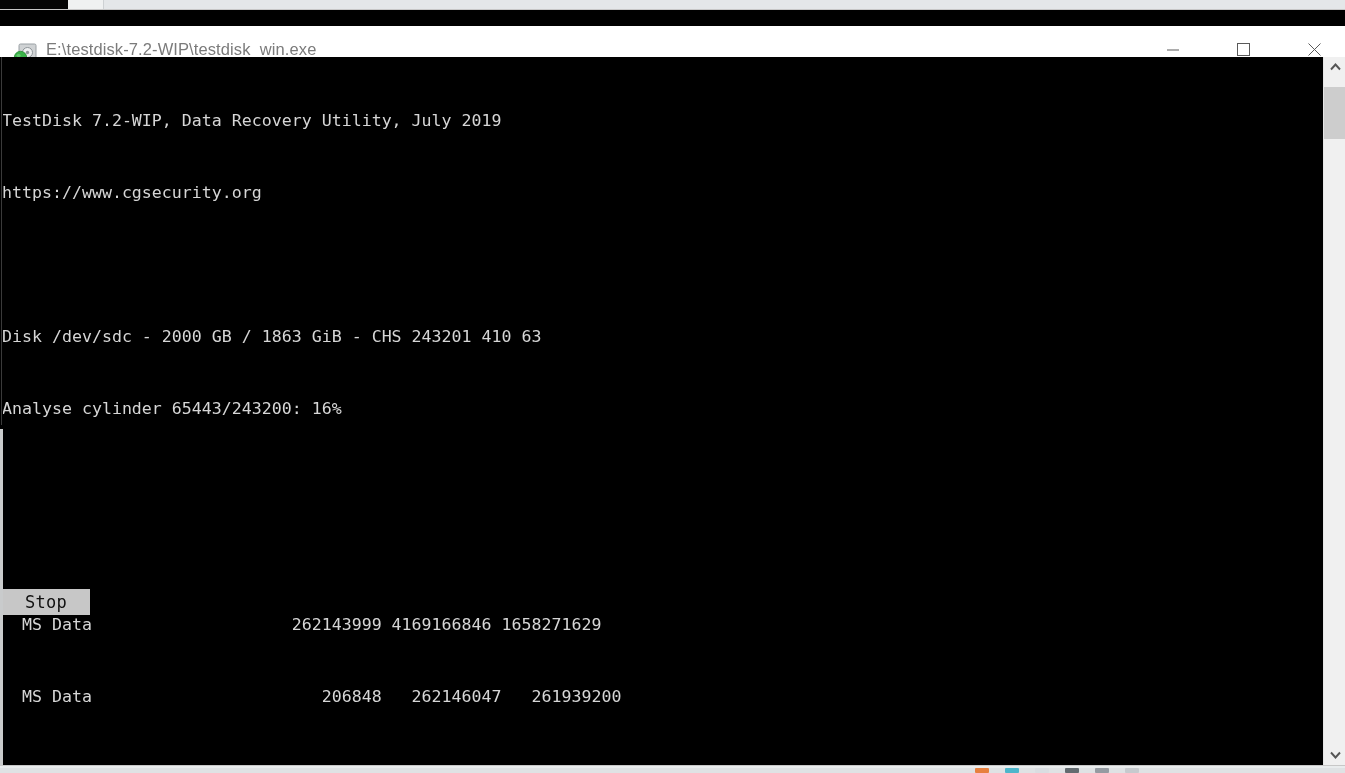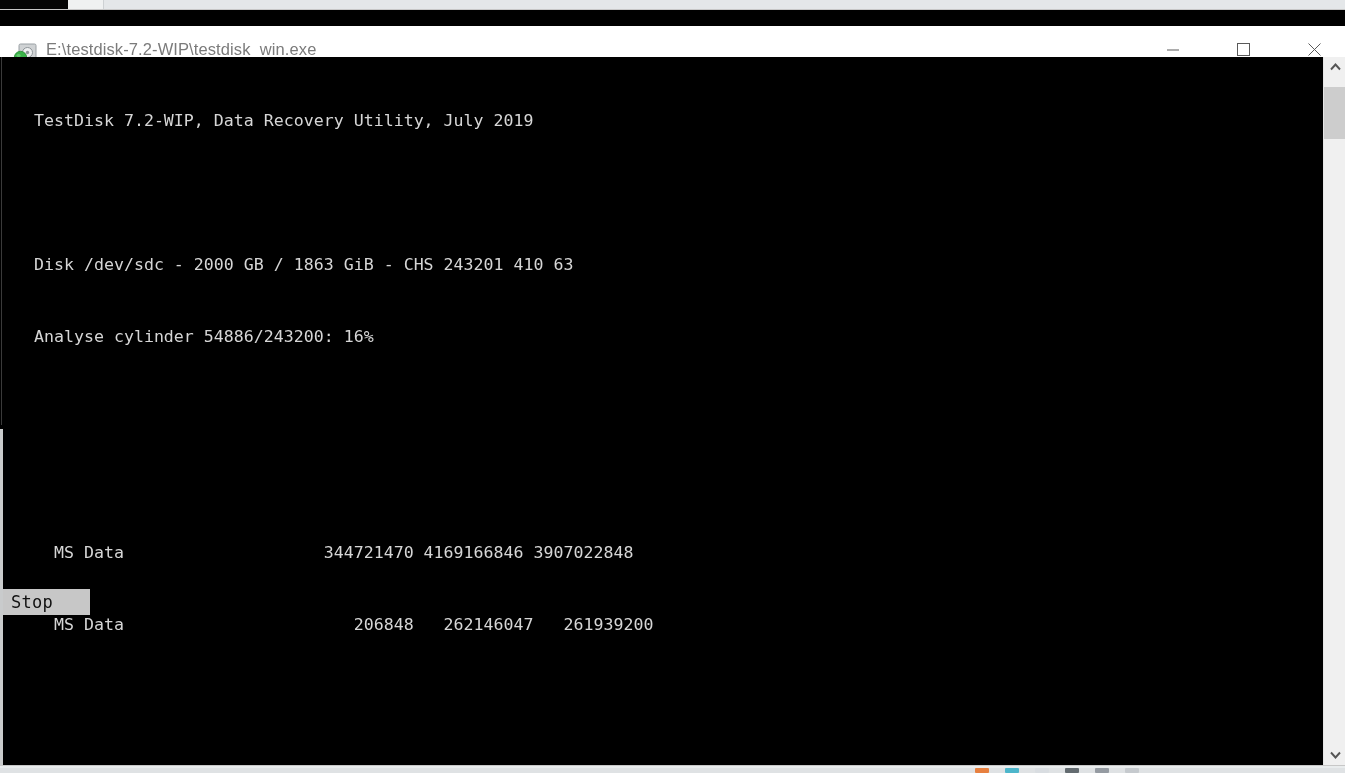--- a/index.html
+++ b/index.html
@@ -158,36 +158,36 @@
     top: 4px;
     font-family: "DejaVu Sans Mono", "Liberation Mono", monospace;
     font-size: 16.6px;
     line-height: 24px;
     color: #d6d6d6;
     white-space: pre;
     letter-spacing: 0px;
     user-select: text;
   }
   #terminal-text .blank { display: block; height: 24px; }
-  #terminal-text .row { display: block; height: 24px; margin-left: 32px; }
+  #terminal-text .row { display: block; height: 24px; }
 
   
   #stop-button {
     position: absolute;
     left: 3px;
     top: 532px;
     width: 87px;
     height: 26px;
     background: #c7c7c7;
     display: flex;
     align-items: center;
     cursor: default;
   }
   #stop-button .stop-label {
-    margin-left: 8px;
+    margin-left: 22px;
     font-family: "DejaVu Sans Mono", "Liberation Mono", monospace;
     font-size: 17px;
     color: #111111;
     letter-spacing: .3px;
   }
 
   
   #scrollbar {
     position: absolute;
     left: 1323px; top: 47px;
@@ -275,26 +275,27 @@
         <line x1="0.5" y1="0.5" x2="12.5" y2="12.5" stroke="#5a5a5a" stroke-width="1"></line>
         <line x1="12.5" y1="0.5" x2="0.5" y2="12.5" stroke="#5a5a5a" stroke-width="1"></line>
       </svg>
     </div>
   </div>
 
   <div id="terminal-surface">
 
     <div id="terminal-text">
       <span class="row">TestDisk 7.2-WIP, Data Recovery Utility, July 2019</span>
+      <span class="row">https://www.cgsecurity.org</span>
       <span class="blank"></span>
       <span class="row">Disk /dev/sdc - 2000 GB / 1863 GiB - CHS 243201 410 63</span>
-      <span class="row">Analyse cylinder 54886/243200: 16%</span>
+      <span class="row">Analyse cylinder 65443/243200: 16%</span>
       <span class="blank"></span>
       <span class="blank"></span>
-      <span class="row">  MS Data                    344721470 4169166846 3907022848</span>
+      <span class="row">  MS Data                    262143999 4169166846 1658271629</span>
       <span class="row">  MS Data                       206848   262146047   261939200</span>
       
     </div>
 
     <div id="stop-button">
       <span class="stop-label">Stop</span>
     </div>
   </div>
 
   <div id="terminal-left-edge">

